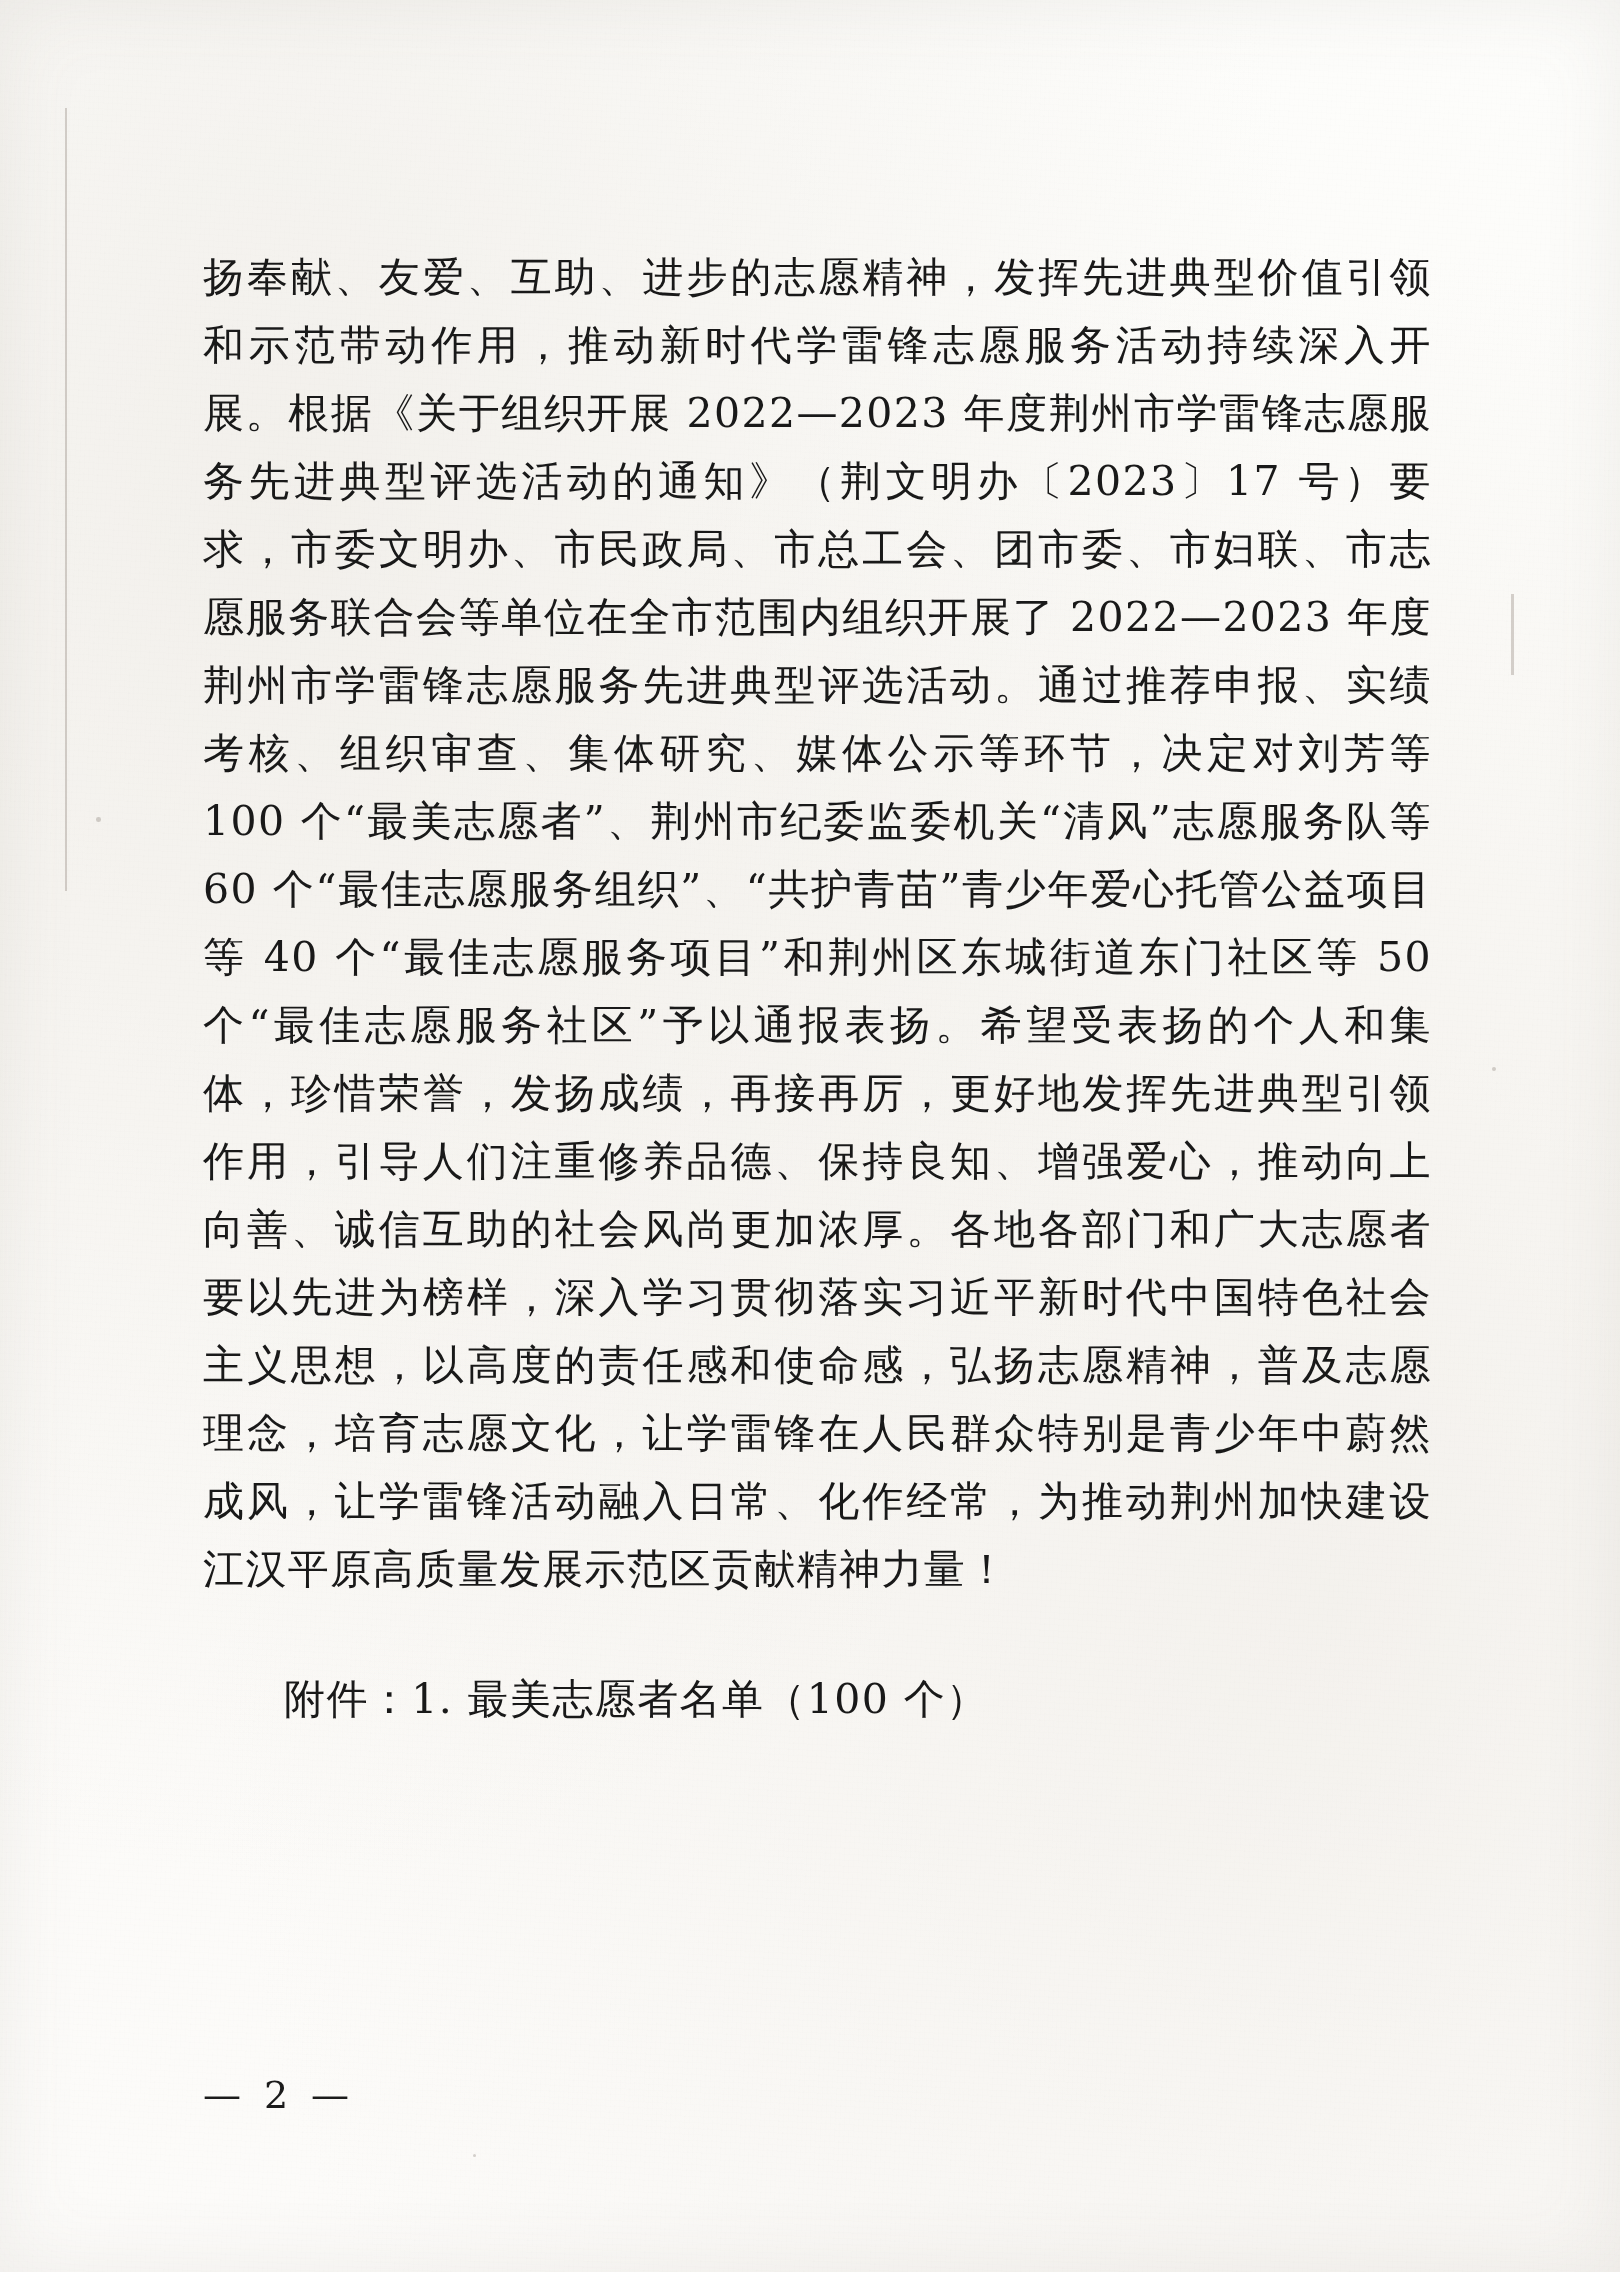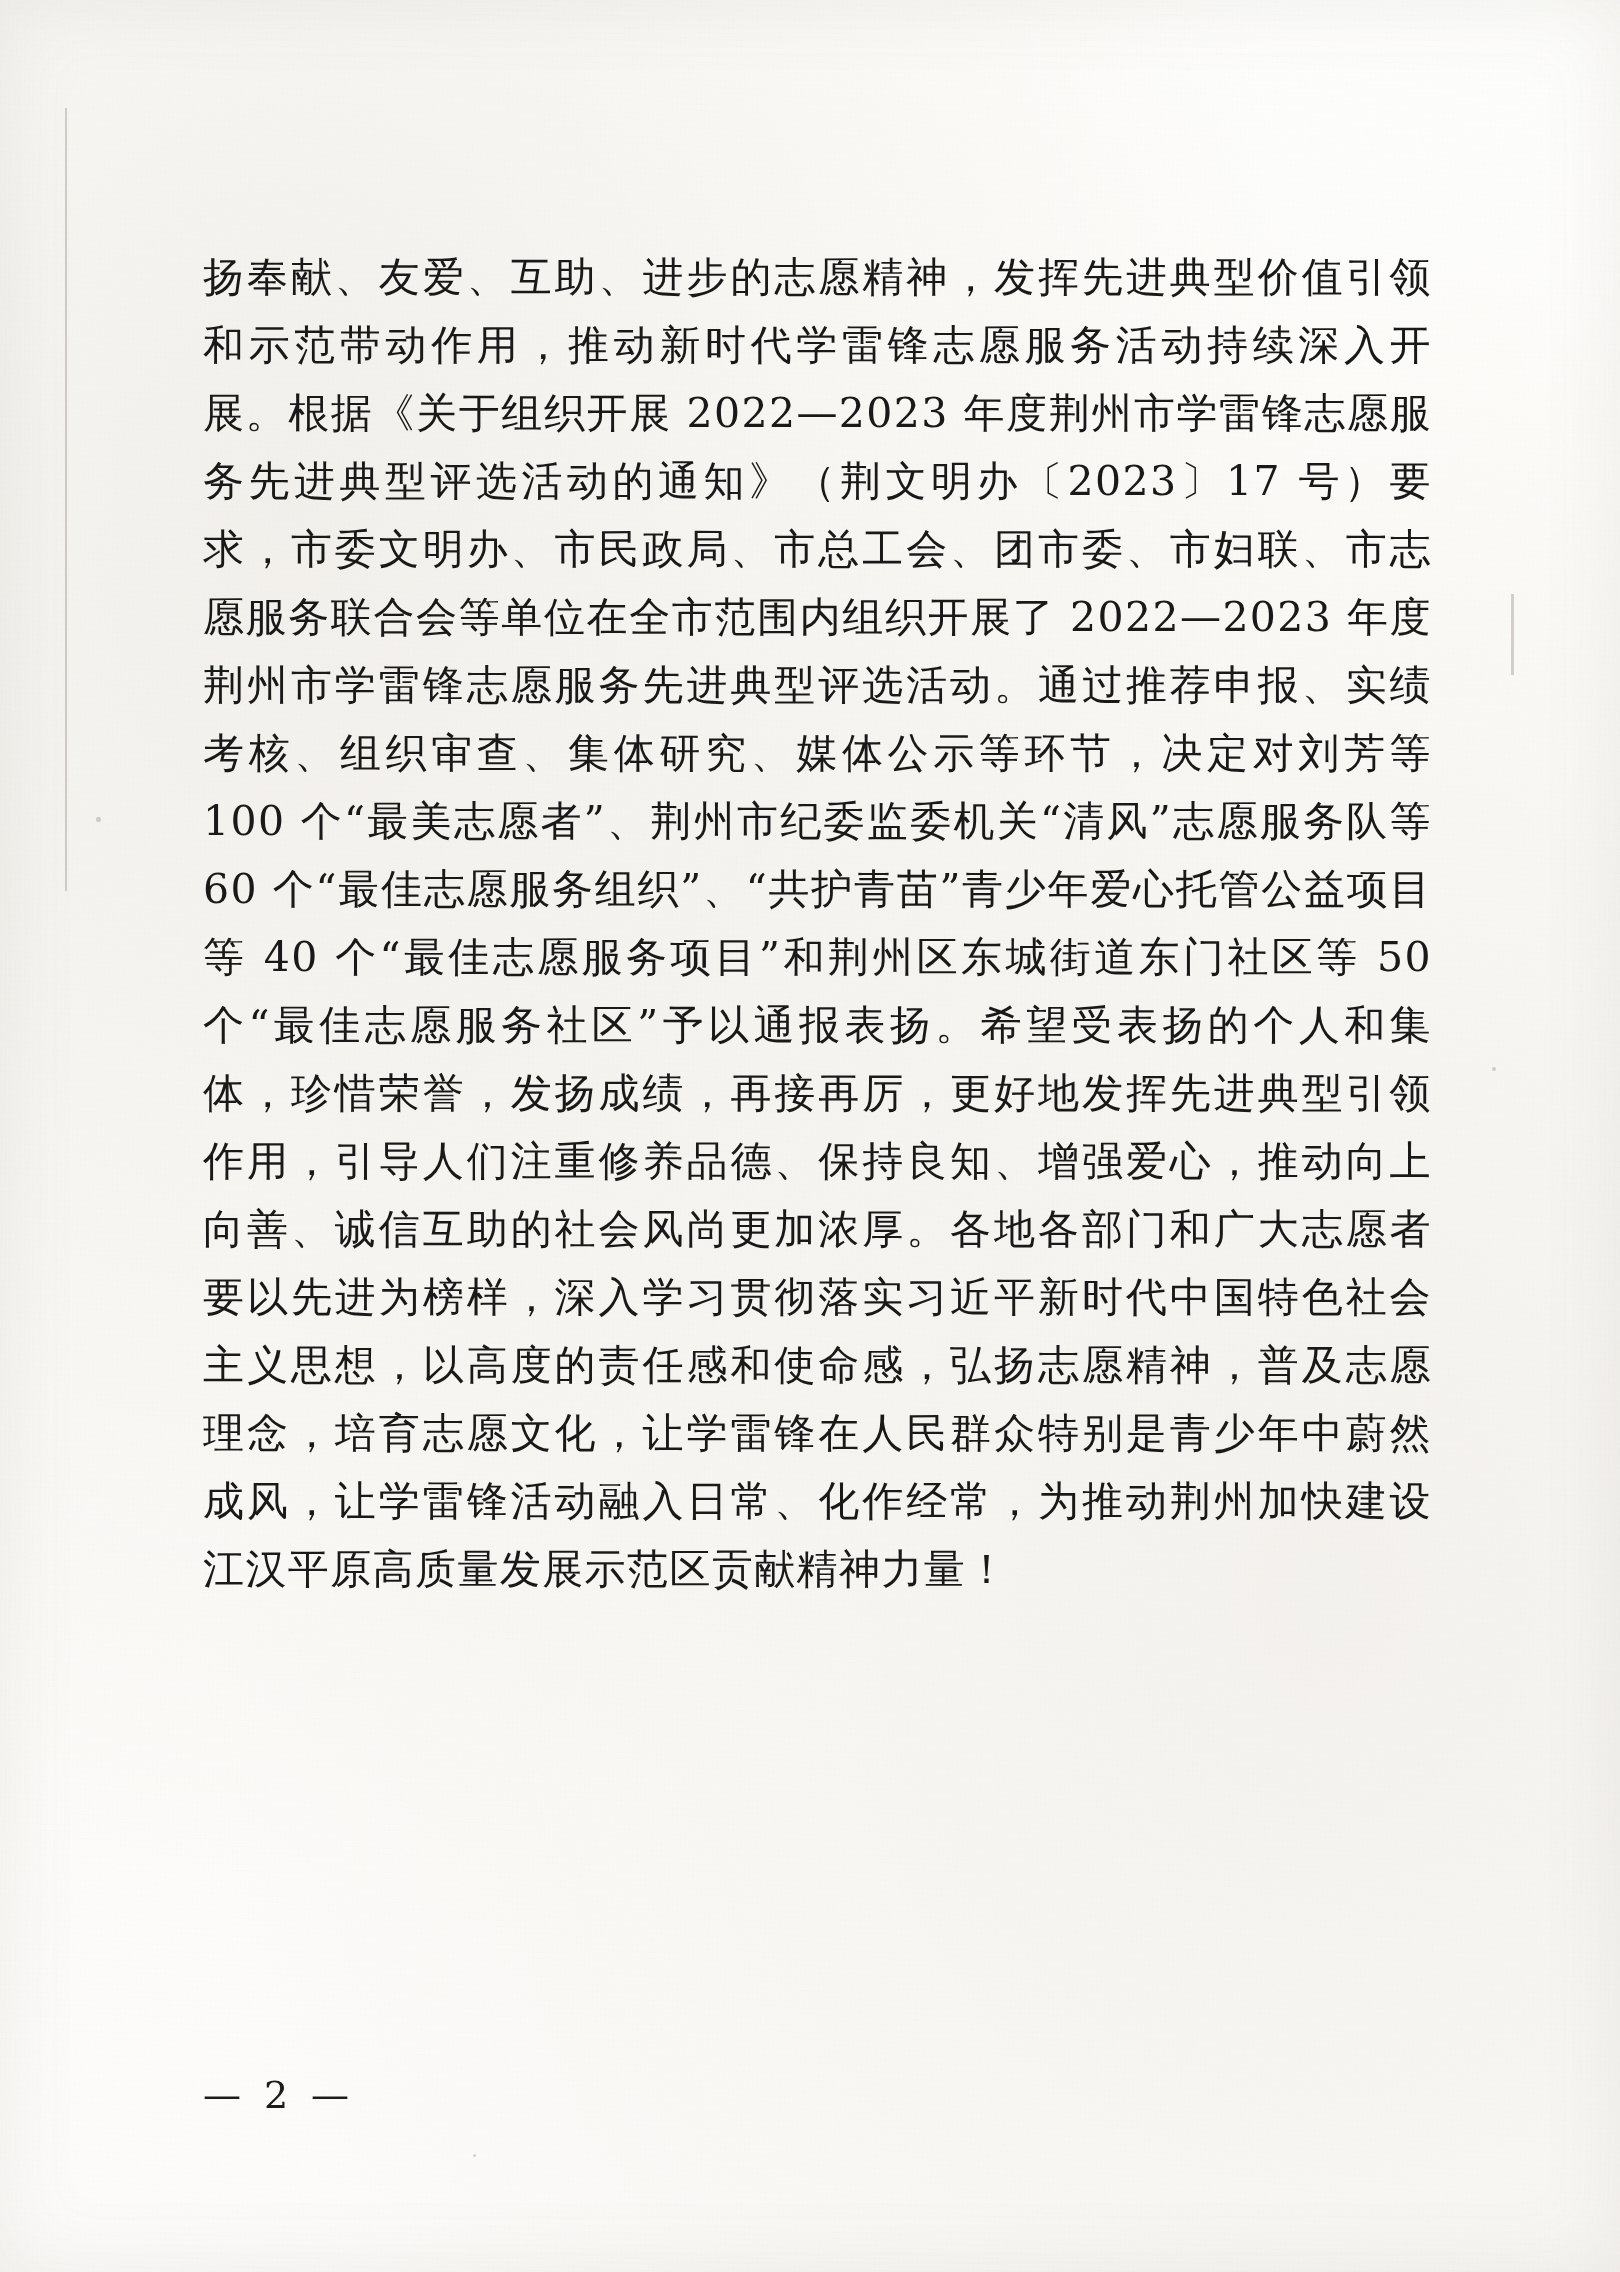--- a/index.html
+++ b/index.html
@@ -105,17 +105,18 @@
   <div class="hairline" style="left:65px; top:108px; width:2px; height:783px;"></div>
   <div class="hairline" style="left:1511px; top:594px; width:2.7px; height:81px;"></div>
   <div class="speck" style="left:96px; top:817px; width:4.7px; height:4.7px;"></div>
   <div class="speck" style="left:1492px; top:1067px; width:4px; height:4px;"></div>
   <div class="speck" style="left:473px; top:2154px; width:3.4px; height:3.4px;"></div>
 
   <div class="content">
     <div class="body-text">
       <p>扬奉献、友爱、互助、进步的志愿精神，发挥先进典型价值引领和示范带动作用，推动新时代学雷锋志愿服务活动持续深入开展。根据《关于组织开展 2022—2023 年度荆州市学雷锋志愿服务先进典型评选活动的通知》（荆文明办〔2023〕17 号）要求，市委文明办、市民政局、市总工会、团市委、市妇联、市志愿服务联合会等单位在全市范围内组织开展了 2022—2023 年度荆州市学雷锋志愿服务先进典型评选活动。通过推荐申报、实绩考核、组织审查、集体研究、媒体公示等环节，决定对刘芳等 100 个“最美志愿者”、荆州市纪委监委机关“清风”志愿服务队等 60 个“最佳志愿服务组织”、“共护青苗”青少年爱心托管公益项目等 40 个“最佳志愿服务项目”和荆州区东城街道东门社区等 50 个“最佳志愿服务社区”予以通报表扬。希望受表扬的个人和集体，珍惜荣誉，发扬成绩，再接再厉，更好地发挥先进典型引领作用，引导人们注重修养品德、保持良知、增强爱心，推动向上向善、诚信互助的社会风尚更加浓厚。各地各部门和广大志愿者要以先进为榜样，深入学习贯彻落实习近平新时代中国特色社会主义思想，以高度的责任感和使命感，弘扬志愿精神，普及志愿理念，培育志愿文化，让学雷锋在人民群众特别是青少年中蔚然成风，让学雷锋活动融入日常、化作经常，为推动荆州加快建设江汉平原高质量发展示范区贡献精神力量！</p>
     </div>
+    <div class="attachment-line">附件：1. 最美志愿者名单（100 个）</div>
   </div>
 
   <div class="page-number">— 2 —</div>
 </div>
 
 
 </body></html>

